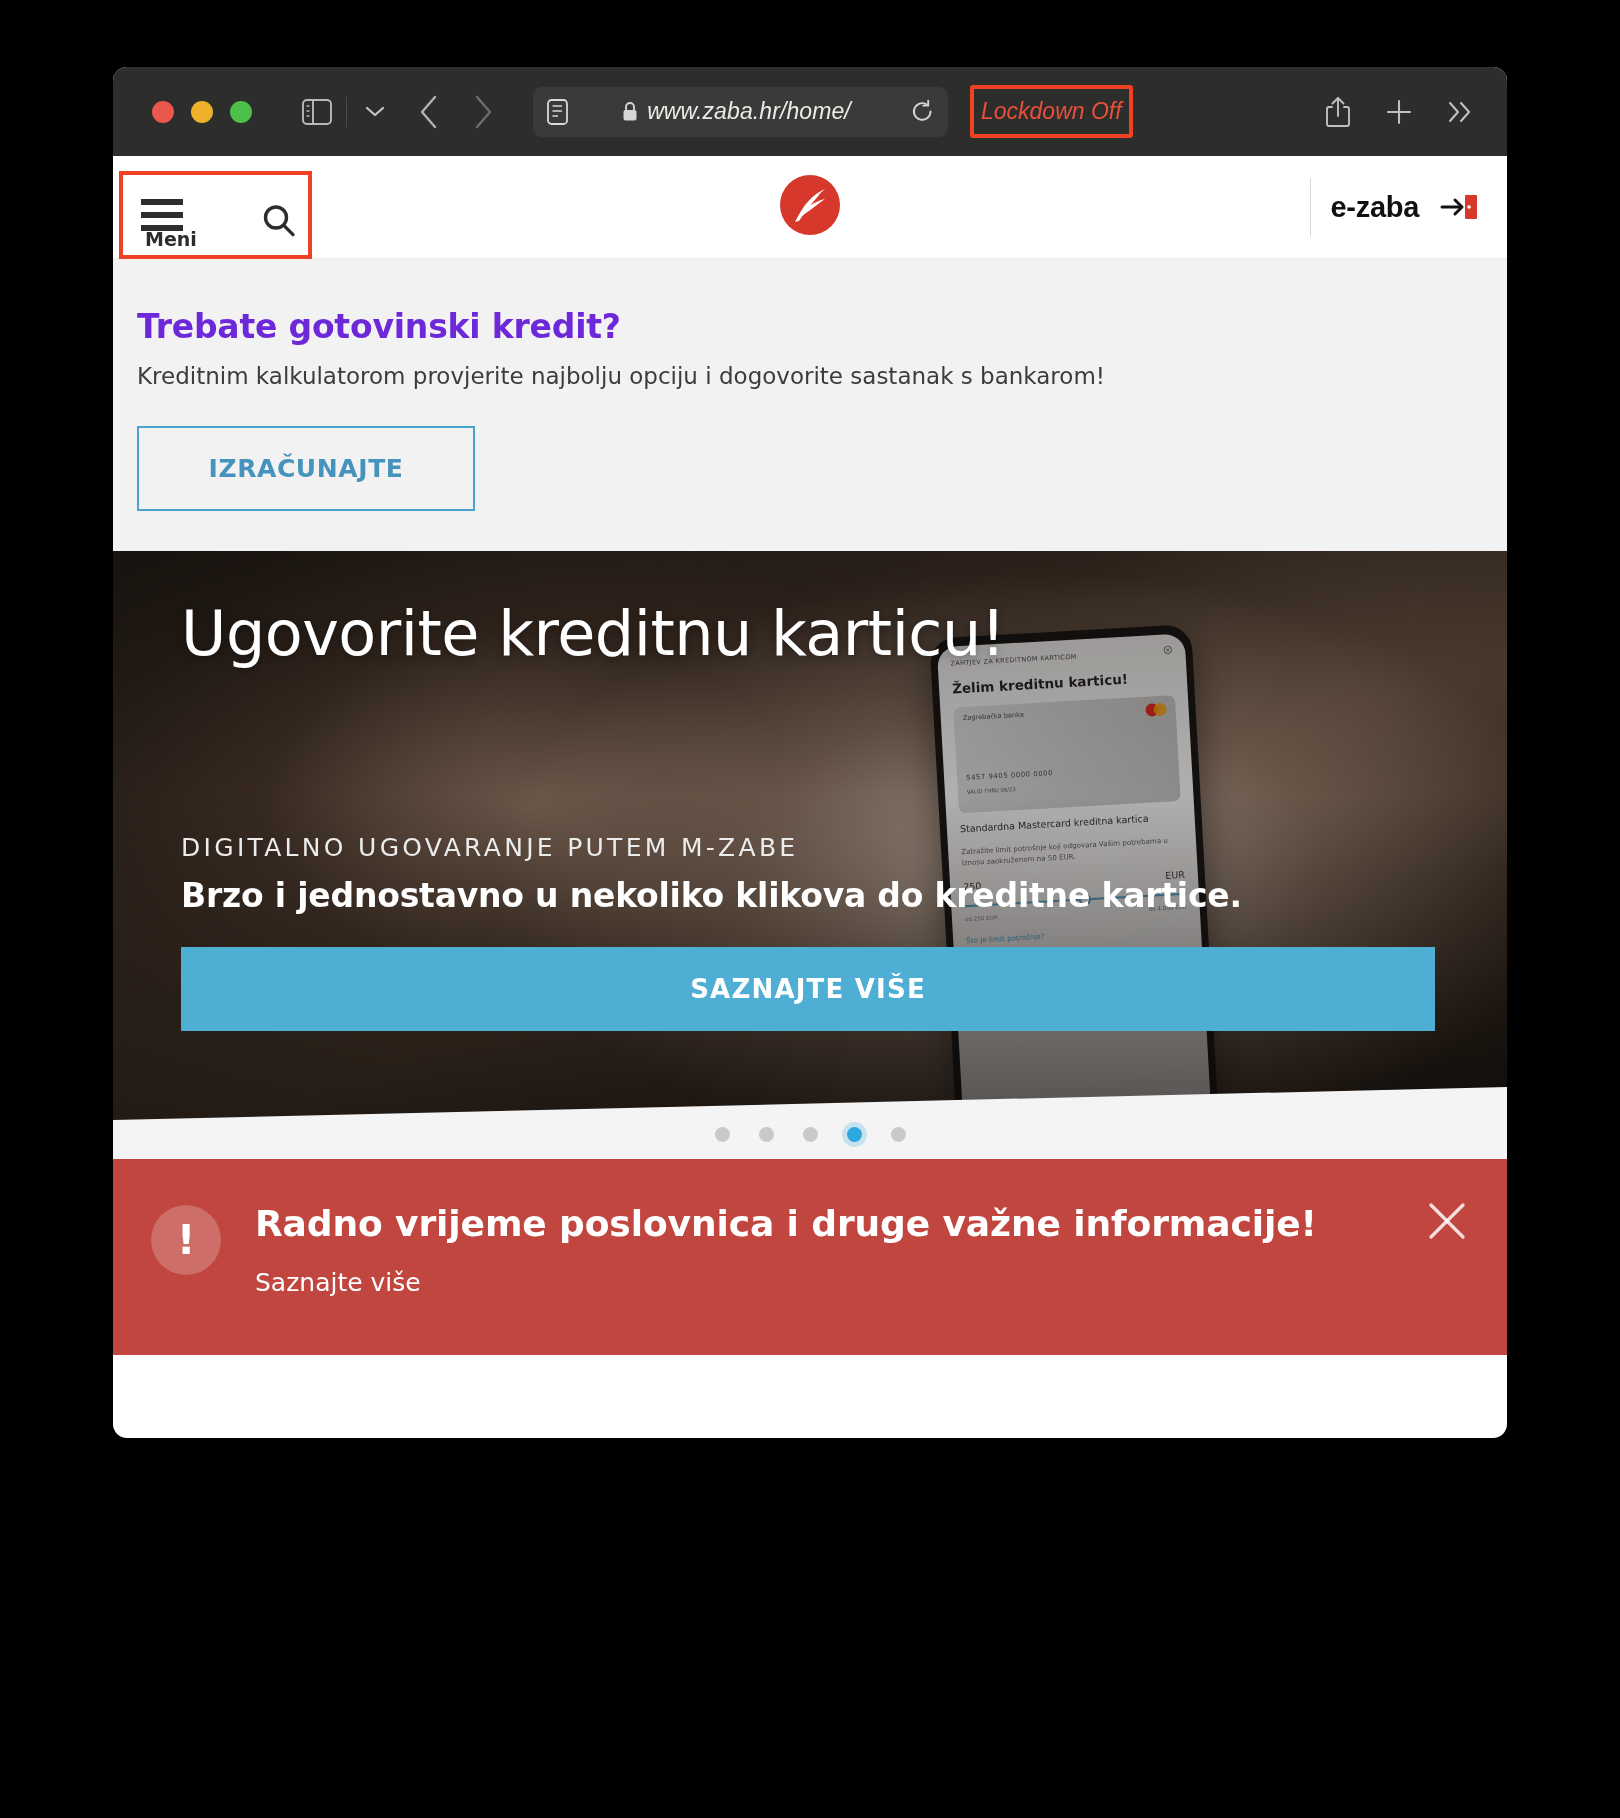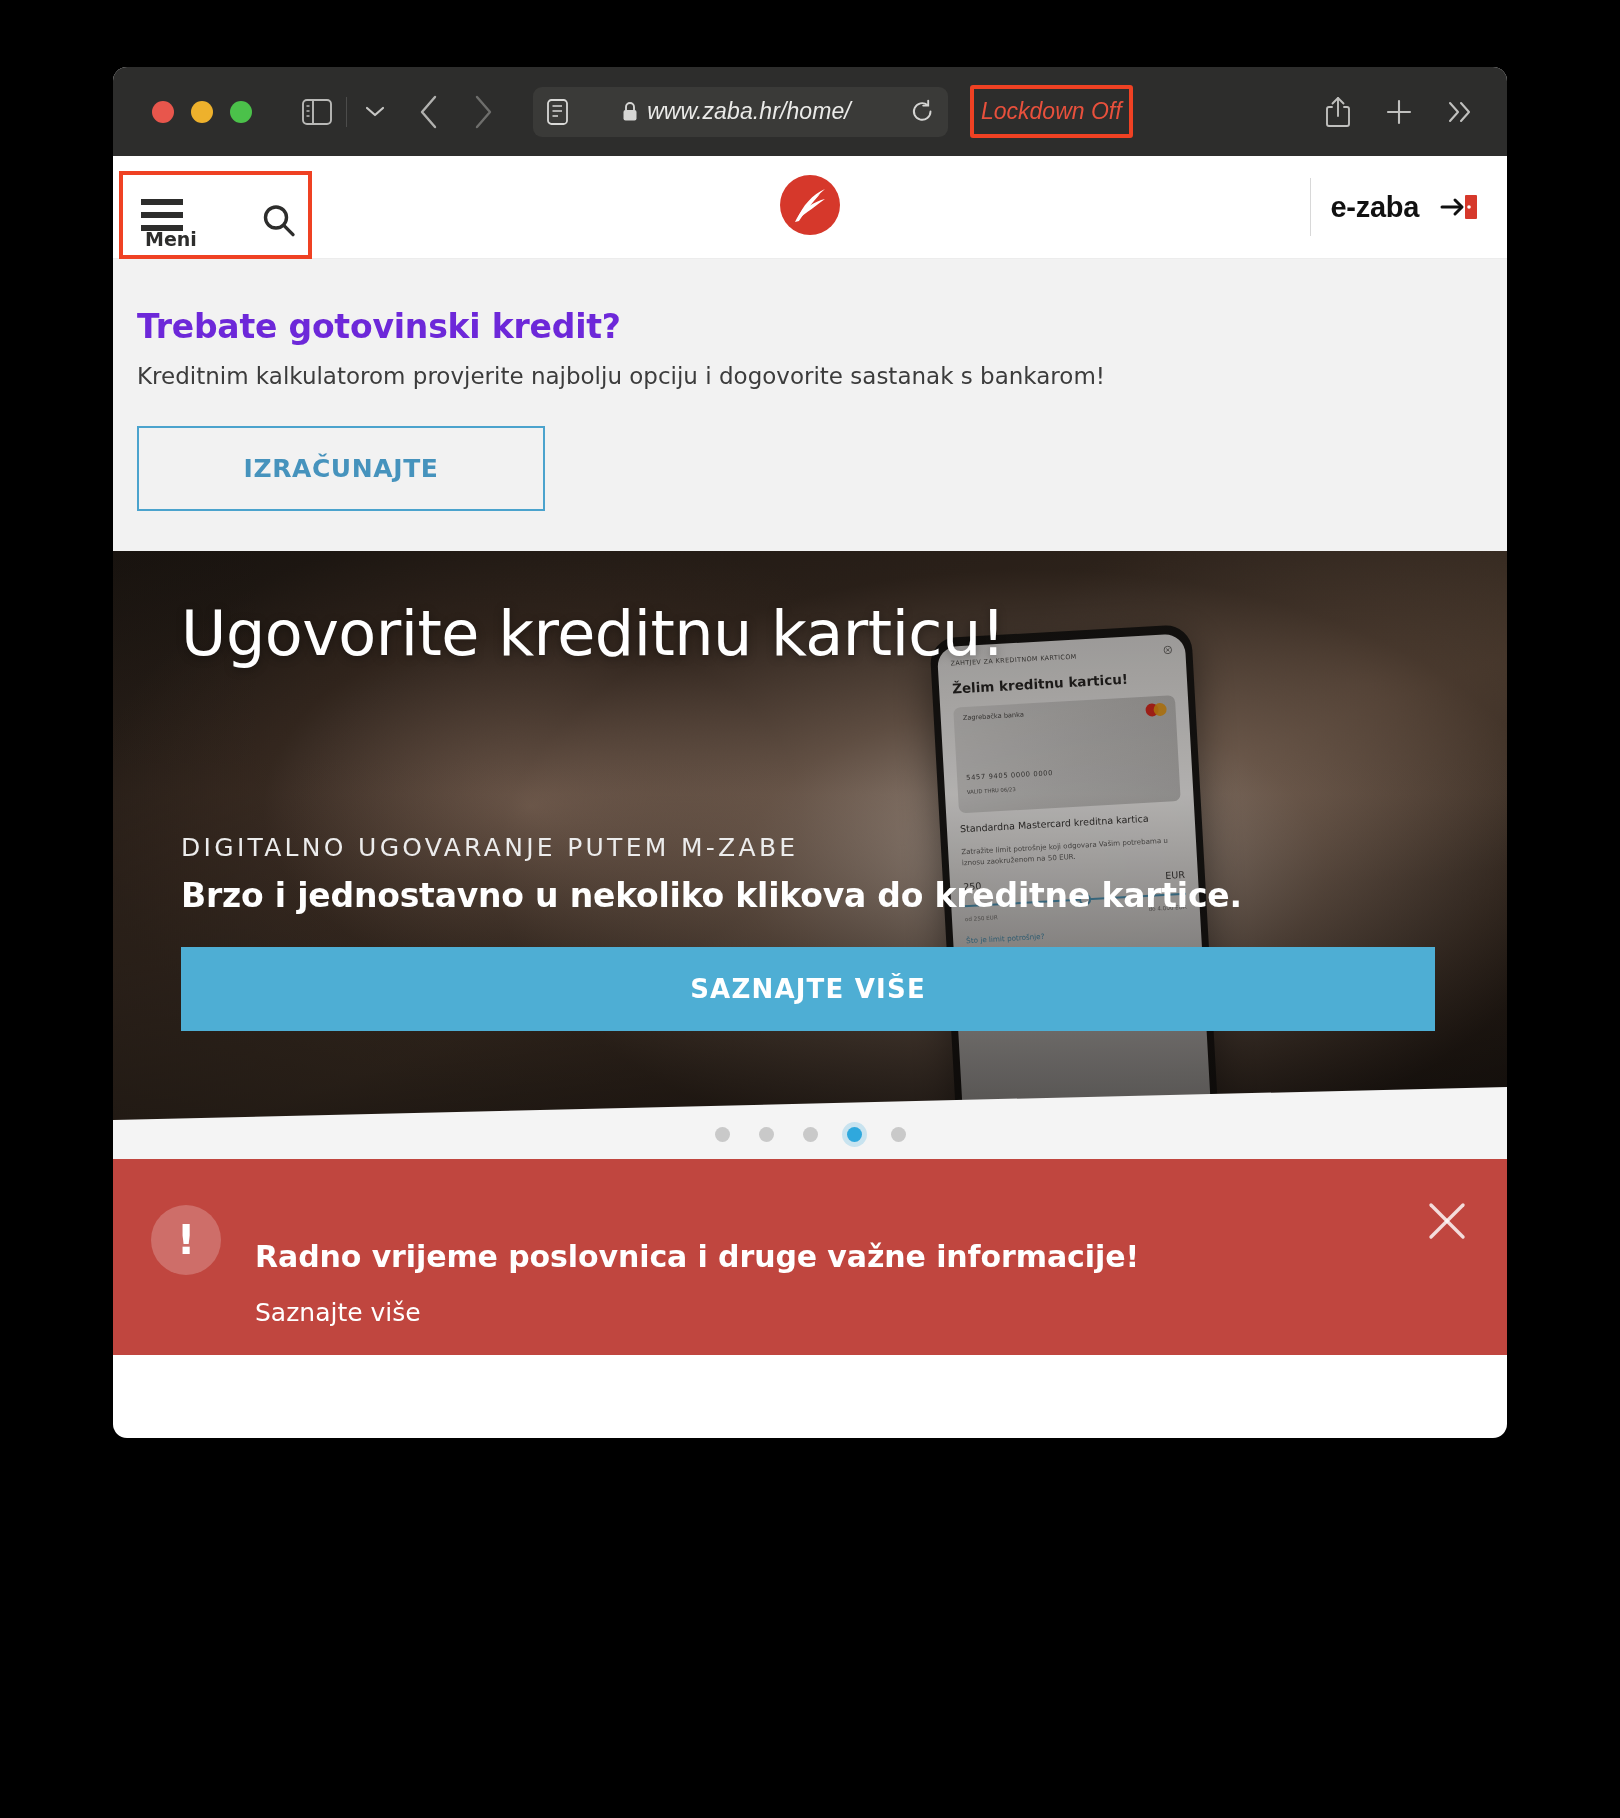--- a/index.html
+++ b/index.html
@@ -147,21 +147,21 @@
     font-family: "DejaVu Sans", sans-serif;
   }
   .promo p {
     margin-top: 17px;
     font-size: 23px;
     color: #3c3c3c;
     font-family: "DejaVu Sans", sans-serif;
   }
   .calc-btn {
     margin-top: 37px;
-    width: 408px; height: 85px;
+    width: 338px; height: 85px;
     border: 2px solid #4ba3cd;
     background: #f2f2f2;
     color: #4693bd;
     font-size: 25px;
     font-weight: 700;
     letter-spacing: .6px;
     display: flex; align-items: center; justify-content: center;
     cursor: pointer;
     font-family: "DejaVu Sans", sans-serif;
   }
@@ -319,23 +319,22 @@
     display:flex; align-items:center; justify-content:center;
     flex: none;
     margin-top: 2px;
   }
   .alert-ico span {
     color: #fff; font-size: 40px; font-weight: 700; line-height: 1;
     font-family: "DejaVu Sans", sans-serif;
   }
   .alert-texts { margin-left: 34px; }
   .alert-title {
-    font-size: 30px; font-weight: 700; color: #fff; letter-spacing: -.1px;
-    font-family: "DejaVu Sans", sans-serif;
-    margin-top: 36px;
+    font-size: 36px; font-weight: 700; color: #fff; letter-spacing: -.1px;
+    font-family: "DejaVu Sans", sans-serif;
   }
   .alert-link {
     margin-top: 24px;
     font-size: 25px; color: #fff; cursor: pointer;
     font-family: "DejaVu Sans", sans-serif;
   }
   .alert-close {
     position: absolute; right: 38px; top: 40px;
     color: rgba(255,255,255,.82);
     cursor: pointer;

